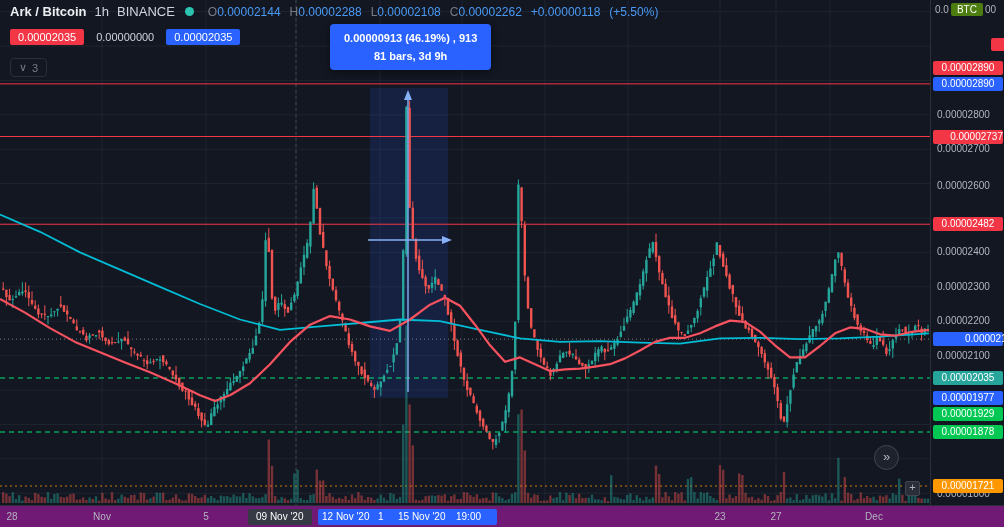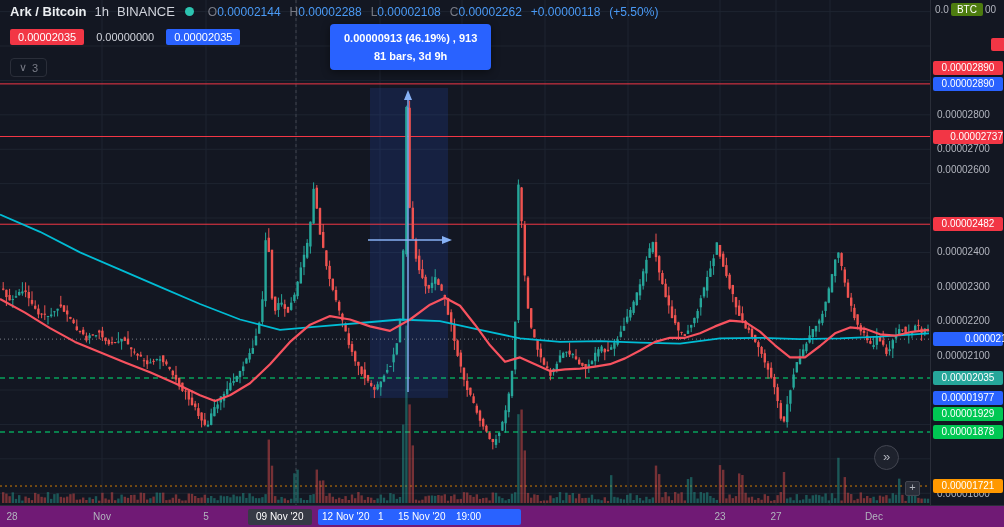--- a/index.html
+++ b/index.html
@@ -1012,21 +1012,21 @@
 
   <div id="scale">
     <div class="unitrow">
       <span>0.0</span>
       <button class="btcbtn">BTC</button>
       <span>00</span>
     </div>
     <div class="sliver"></div>
   <div class="slabel" style="top: 108.84px;">0.00002800</div>
       <div class="slabel" style="top: 143.24px;">0.00002700</div>
-      <div class="slabel" style="top: 164px;">0.00002600</div>
+      <div class="slabel" style="top: 180px;">0.00002600</div>
       <div class="slabel" style="top: 246.44px;">0.00002400</div>
       <div class="slabel" style="top: 280.84px;">0.00002300</div>
       <div class="slabel" style="top: 315.24px;">0.00002200</div>
       <div class="slabel" style="top: 349.64px;">0.00002100</div>
       <div class="slabel" style="top: 452.84px; margin-top: 35px;">0.00001800</div>
       <div class="sbadge" style="top: 60.88px; background: rgb(242, 54, 69);">0.00002890</div>
       <div class="sbadge" style="top: 76.88px; background: rgb(41, 98, 255);">0.00002890</div>
       <div class="sbadge" style="top: 129.512px; background: rgb(242, 54, 69); text-align: right;">0.00002737</div>
       <div class="sbadge" style="top: 217.232px; background: rgb(242, 54, 69);">0.00002482</div>
       <div class="sbadge" style="top: 332.128px; background: rgb(41, 98, 255); padding-left: 32px;">0.00002148</div>
@@ -1038,21 +1038,21 @@
     </div>
 
   <div id="taxis">
       <div class="ttick" style="left: 12px;">28</div>
       <div class="ttick" style="left: 102px;">Nov</div>
       <div class="ttick" style="left: 206px;">5</div>
       <div class="ttick" style="left: 720px;">23</div>
       <div class="ttick" style="left: 776px;">27</div>
       <div class="ttick" style="left: 874px;">Dec</div>
       <div class="dbadge" style="left: 248px;">09 Nov '20</div>
-      <div class="bstrip" style="left: 318px; width: 203px;">
+      <div class="bstrip" style="left: 318px; width: 179px;">
         <span style="left: 4px;">12 Nov '20</span>
         <span style="left: 60px;">1</span>
         <span style="left: 80px;">15 Nov '20</span>
         <span style="left: 138px;">19:00</span>
       </div>
     </div>
 
   <div class="rtbtn">
     <span>»</span>
   </div>

